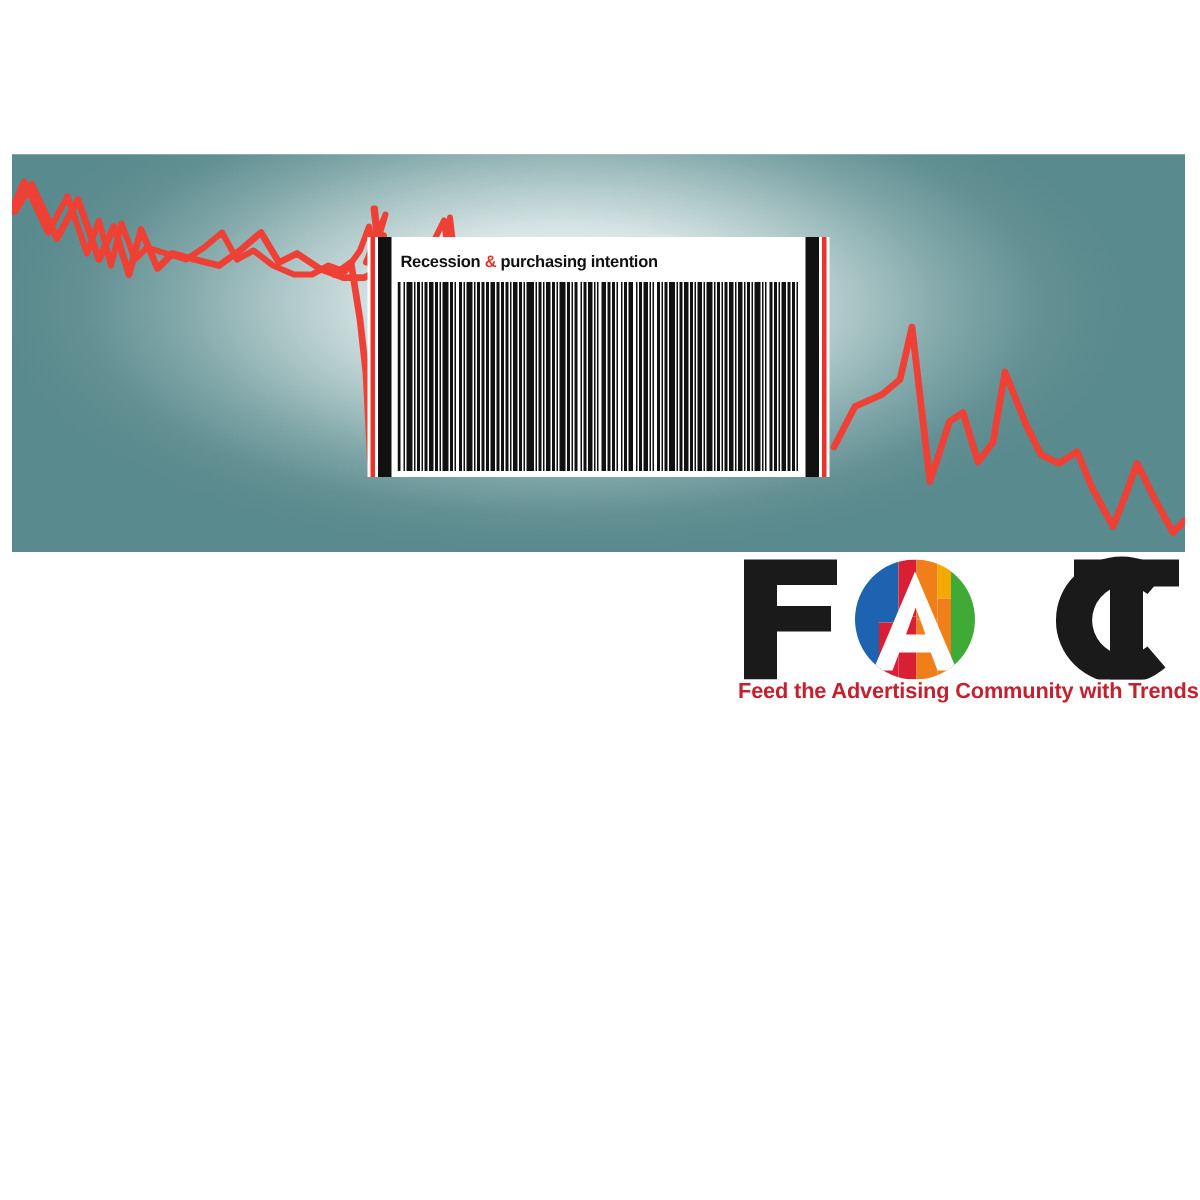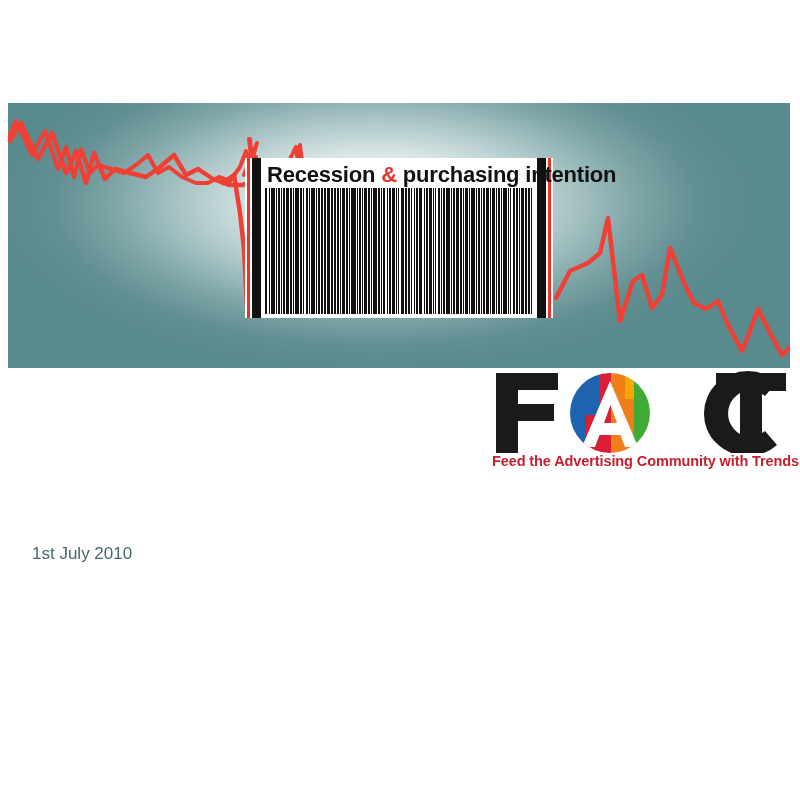--- a/index.html
+++ b/index.html
@@ -71,21 +71,21 @@
   .barcode-title {
     position: absolute;
     left: 22px;
     top: 4px;
     width: 266px;
     height: 26px;
     line-height: 26px;
     text-align: left;
     font-family: "Liberation Sans", sans-serif;
     font-weight: bold;
-    font-size: 22px;
+    font-size: 11px;
     letter-spacing: -0.2px;
     color: #111111;
     white-space: nowrap;
   }
   .barcode-title .amp { color: #e8342a; }
 
   .barcode-bars {
     position: absolute;
     left: 20px;
     top: 30px;
@@ -318,14 +318,13 @@
 
     <g>
       <path fill="#1a1a1a" d="M228 4 h70 v18 h-24 v62 h-22 V22 h-24 Z" transform="translate(-4,0)"></path>
     </g>
   </svg>
 
   <div class="logo-tagline">Feed the Advertising Community with Trends</div>
 </div>
 
 <div class="title-block">
-  <div class="deck-date">1st July 2010</div>
 </div>
 
 </body></html>

